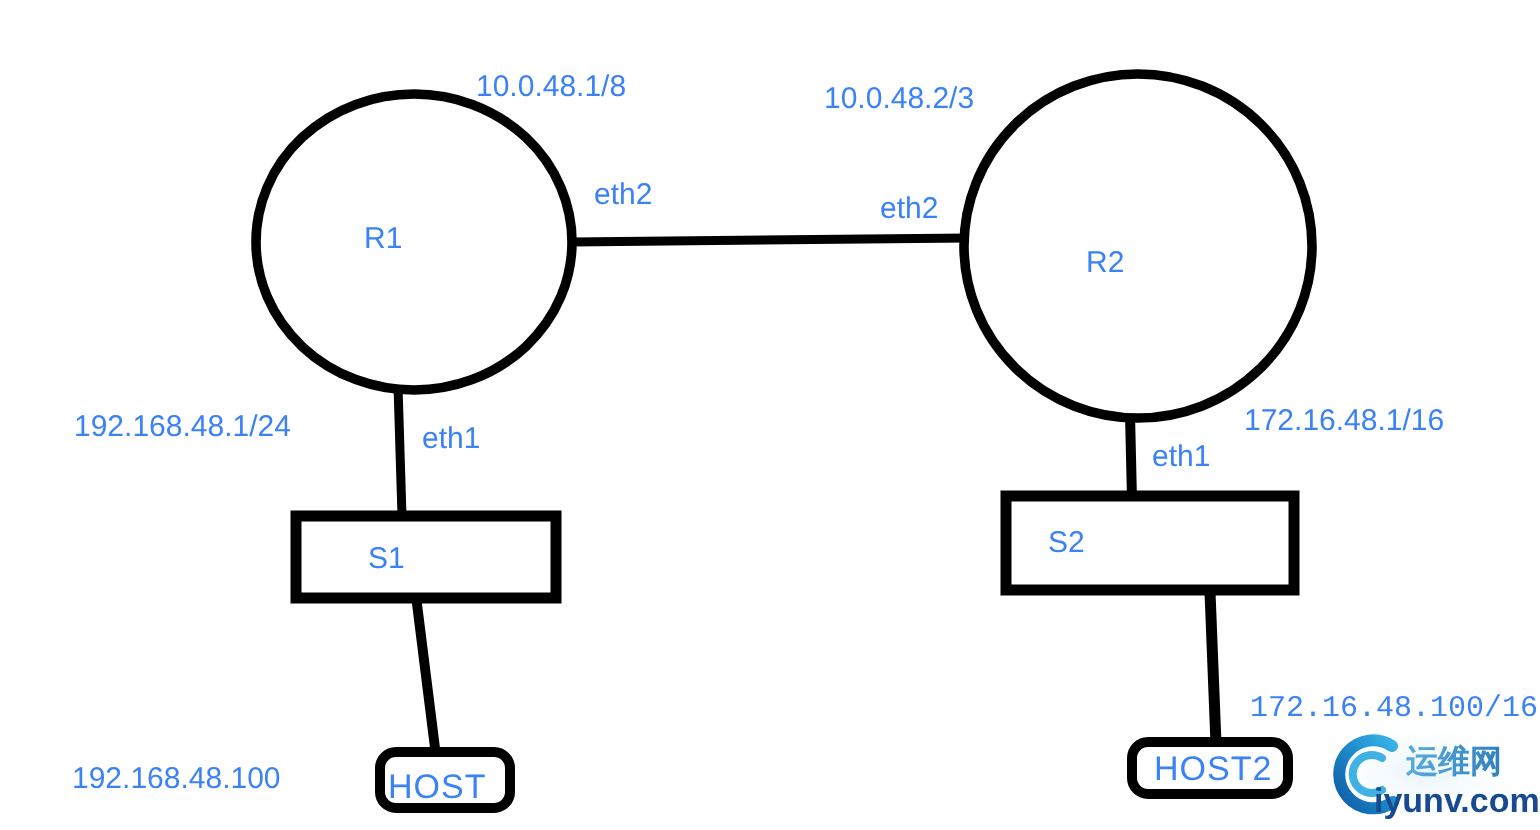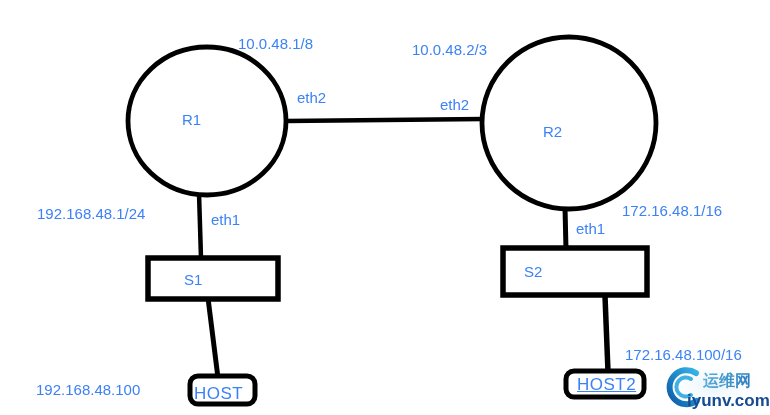--- a/index.html
+++ b/index.html
@@ -76,22 +76,22 @@
 
   <span class="lbl" style="left:622px; top:203px;">172.16.48.1/16</span>
   <span class="lbl" style="left:576px; top:221px;">eth1</span>
 
   <span class="lbl" style="left:184px; top:272px;">S1</span>
   <span class="lbl" style="left:524px; top:264px;">S2</span>
 
   <span class="lbl" style="left:36px; top:382px;">192.168.48.100</span>
   <span class="lbl lbl-host" style="left:194px; top:385px;">HOST</span>
 
-  <span class="lbl" style="left:625px; top:347px;">172.16.48.100/16</span>
-  <span class="lbl lbl-host" style="left:577px; top:376px;text-decoration:underline;">HOST2</span>
+  <span class="lbl" style="left:625px; top:347px;font-family:Liberation Mono, monospace;">172.16.48.100/16</span>
+  <span class="lbl lbl-host" style="left:577px; top:376px;">HOST2</span>
 
   <svg class="watermark" width="115" height="59" viewBox="0 0 115 59">
     <defs>
       <linearGradient id="swooshGrad" x1="0" y1="1" x2="1" y2="0">
         <stop offset="0" stop-color="#0d5aa7"></stop>
         <stop offset="0.55" stop-color="#1f8ccb"></stop>
         <stop offset="1" stop-color="#39b4e8"></stop>
       </linearGradient>
       <linearGradient id="cnGrad" x1="0" y1="0" x2="1" y2="0">
         <stop offset="0" stop-color="#5caede"></stop>

